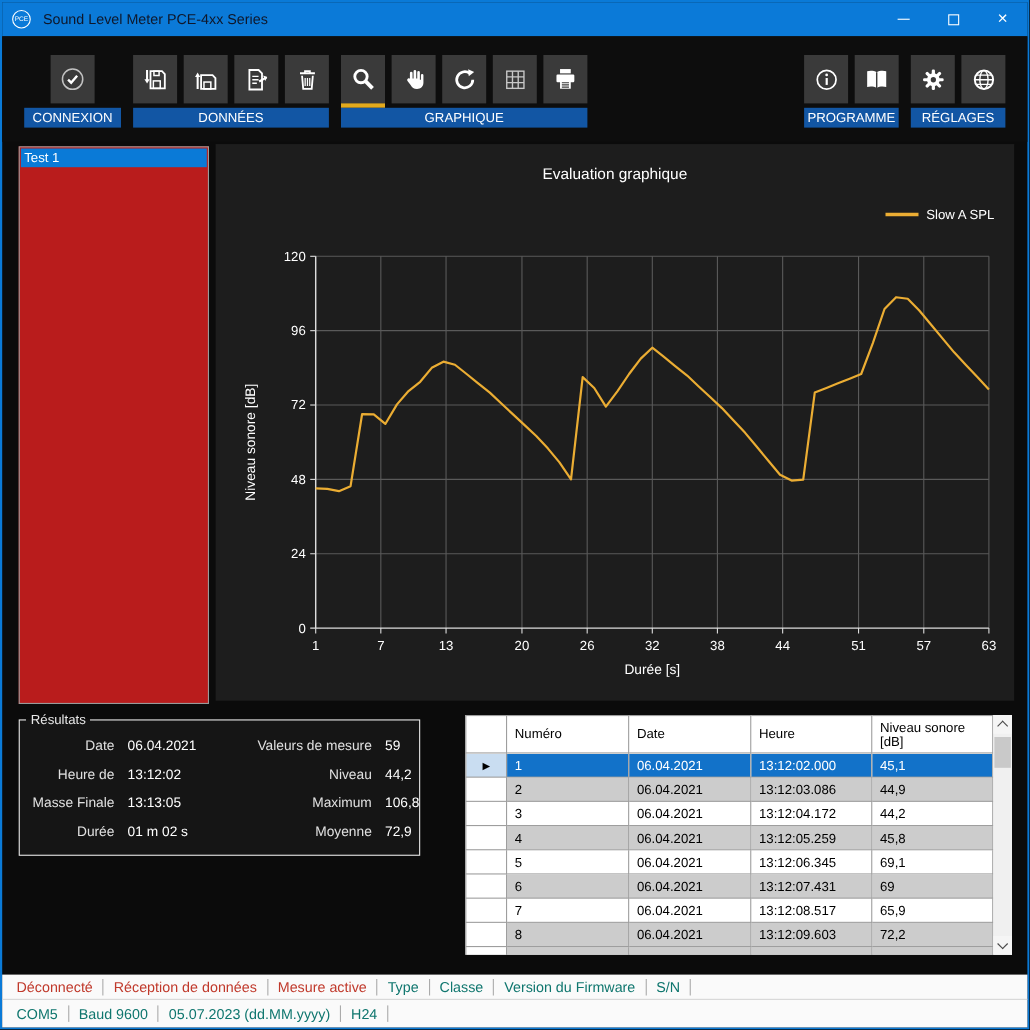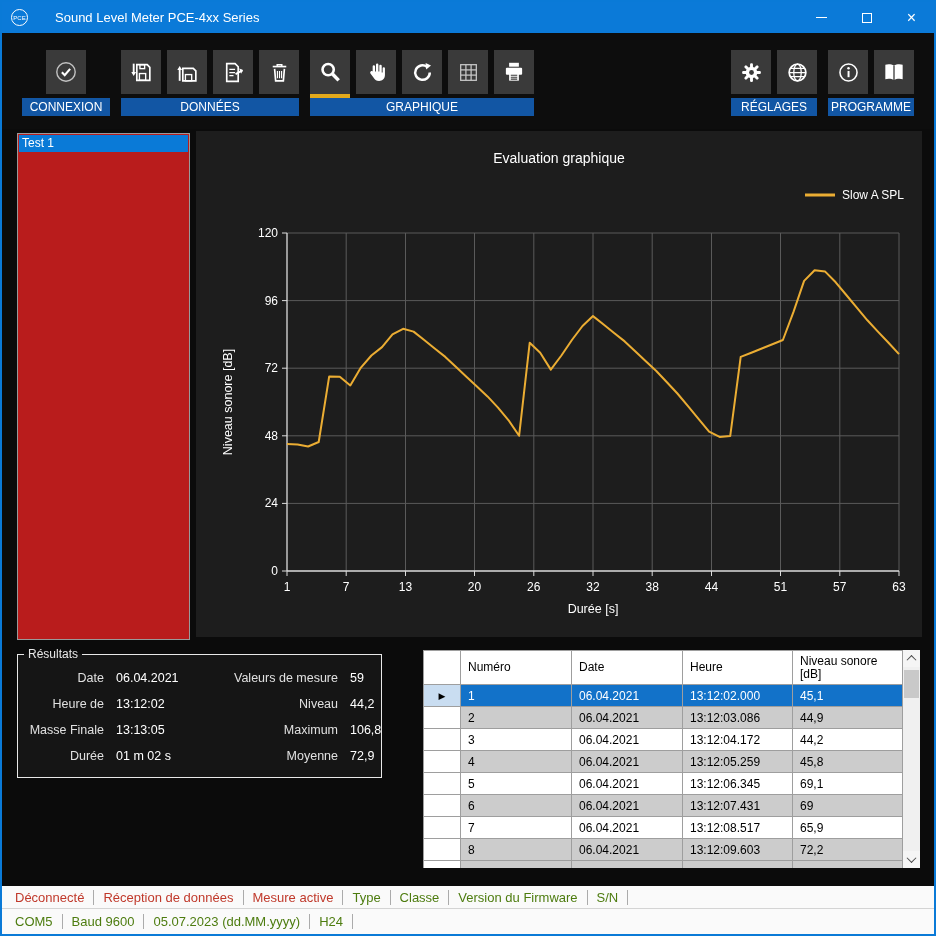--- a/index.html
+++ b/index.html
@@ -3,21 +3,21 @@
 <meta charset="utf-8">
 <style>
   * { box-sizing: border-box; margin: 0; padding: 0; }
   html,body { width:936px; height:936px; overflow:hidden; background:#000; }
   body { font-family:"Liberation Sans", sans-serif; }
   .window { position:relative; width:936px; height:936px; background:#0b0b0b; border:2px solid #0a7ad7; }
 
   
   .titlebar { position:absolute; left:0; top:0; right:0; height:31px; background:#0b7ad8; display:flex; align-items:center; padding-left:9px; }
   .app-logo { width:17px; height:17px; border:1px solid #fff; border-radius:50%; color:#fff; font-size:6px; display:flex; align-items:center; justify-content:center; letter-spacing:0; flex:none; }
-  .app-title { color:#ffffff; font-size:13px; margin-left:27px; flex:1; white-space:nowrap; }
+  .app-title { color:#0f172a; font-size:13px; margin-left:11px; flex:1; white-space:nowrap; }
   .win-controls { display:flex; height:31px; }
   .win-btn { width:45px; height:31px; display:flex; align-items:center; justify-content:center; background:transparent; border:none; cursor:default; }
   .glyph-min { width:11px; height:1px; background:#fff; }
   .glyph-max { width:10px; height:10px; border:1px solid #fff; }
   .glyph-close { color:#fff; font-size:16px; line-height:16px; }
 
   
   .toolbar { position:absolute; left:0; top:31px; right:0; height:96px; background:#0d0d0d; display:flex; justify-content:space-between; align-items:flex-start; padding:17px 20px 0 20px; }
   .tb-left, .tb-right { display:flex; gap:11px; }
   .tgroup { display:flex; flex-direction:column; }
@@ -63,21 +63,21 @@
   .sarrow.up { top:0; } .sarrow.down { bottom:0; }
   .chev { width:7px; height:7px; border-left:1.6px solid #4a4a4a; border-top:1.6px solid #4a4a4a; }
   .chev.up { transform:rotate(45deg) translate(1px,1px); }
   .chev.down { transform:rotate(225deg) translate(1px,1px); }
   .sthumb { position:absolute; left:1px; top:20px; width:15px; height:28px; background:#c9c9c9; }
 
   
   .sb { position:absolute; left:0; right:0; background:#fafafa; display:flex; align-items:center; padding-left:4px; }
   .sb1 { top:884px; height:23px; border-bottom:1px solid #d4d4d4; }
   .sb2 { top:907px; height:25px; }
-  .st { font-size:13px; color:#4d7c0f; padding:0 9px; border-right:1px solid #ababab; line-height:15px; white-space:nowrap; }
+  .st { font-size:13px; color:#0f766e; padding:0 9px; border-right:1px solid #ababab; line-height:15px; white-space:nowrap; }
   .st.alert { color:#c0392b; }
 </style>
 </head>
 <body>
 
 <div class="window">
 
   <div class="titlebar">
     <span class="app-logo">PCE</span>
     <span class="app-title">Sound Level Meter PCE-4xx Series</span>
@@ -188,58 +188,58 @@
         </div>
         <div class="glabel">GRAPHIQUE</div>
       </div>
     </div>
 
     <div class="tb-right">
       <div class="tgroup" style="width:86px">
         <div class="btnrow">
           <button class="tbtn">
             <svg width="25" height="25" viewBox="0 0 24 24">
+              <circle cx="12" cy="12" r="8.2" stroke="#fff" stroke-width="1.5" fill="none"></circle>
+              <rect x="11.1" y="10.5" width="1.9" height="6" fill="#fff"></rect>
+              <circle cx="12" cy="7.8" r="1.2" fill="#fff"></circle>
+            </svg>
+          </button>
+          <button class="tbtn">
+            <svg width="26" height="26" viewBox="0 0 24 24">
+              <path d="M12 6.2C9.8 4.8 6.4 4.6 4 5.4v13.2c2.4-.8 5.8-.6 8 .8 2.2-1.4 5.6-1.6 8-.8V5.4c-2.4-.8-5.8-.6-8 .8z" fill="#fff"></path>
+              <line x1="12" y1="6.2" x2="12" y2="19.4" stroke="#3a3a3a" stroke-width="1.2"></line>
+            </svg>
+          </button>
+        </div>
+        <div class="glabel">PROGRAMME</div>
+      </div>
+
+      <div class="tgroup" style="width:86px">
+        <div class="btnrow">
+          <button class="tbtn">
+            <svg width="25" height="25" viewBox="0 0 24 24">
               <g fill="#fff">
                 <rect x="10.6" y="3" width="2.8" height="18" rx="1.2"></rect>
                 <rect x="10.6" y="3" width="2.8" height="18" rx="1.2" transform="rotate(45 12 12)"></rect>
                 <rect x="10.6" y="3" width="2.8" height="18" rx="1.2" transform="rotate(90 12 12)"></rect>
                 <rect x="10.6" y="3" width="2.8" height="18" rx="1.2" transform="rotate(135 12 12)"></rect>
                 <circle cx="12" cy="12" r="5.6"></circle>
               </g>
               <circle cx="12" cy="12" r="2.3" fill="#3a3a3a"></circle>
             </svg>
           </button>
           <button class="tbtn">
             <svg width="25" height="25" viewBox="0 0 24 24">
               <circle cx="12" cy="12" r="8" stroke="#fff" stroke-width="1.7" fill="none"></circle>
               <ellipse cx="12" cy="12" rx="3.6" ry="8" stroke="#fff" stroke-width="1.2" fill="none"></ellipse>
               <path d="M4.2 12h15.6M5.5 8h13M5.5 16h13" stroke="#fff" stroke-width="1.2"></path>
             </svg>
           </button>
         </div>
         <div class="glabel">RÉGLAGES</div>
-      </div>
-
-      <div class="tgroup" style="width:86px">
-        <div class="btnrow">
-          <button class="tbtn">
-            <svg width="25" height="25" viewBox="0 0 24 24">
-              <circle cx="12" cy="12" r="8.2" stroke="#fff" stroke-width="1.5" fill="none"></circle>
-              <rect x="11.1" y="10.5" width="1.9" height="6" fill="#fff"></rect>
-              <circle cx="12" cy="7.8" r="1.2" fill="#fff"></circle>
-            </svg>
-          </button>
-          <button class="tbtn">
-            <svg width="26" height="26" viewBox="0 0 24 24">
-              <path d="M12 6.2C9.8 4.8 6.4 4.6 4 5.4v13.2c2.4-.8 5.8-.6 8 .8 2.2-1.4 5.6-1.6 8-.8V5.4c-2.4-.8-5.8-.6-8 .8z" fill="#fff"></path>
-              <line x1="12" y1="6.2" x2="12" y2="19.4" stroke="#3a3a3a" stroke-width="1.2"></line>
-            </svg>
-          </button>
-        </div>
-        <div class="glabel">PROGRAMME</div>
       </div>
     </div>
   </div>
 
   <div class="sidebar">
     <div class="side-item sel">Test 1</div>
   </div>
 
   <div class="chart-panel">
     <div id="chart"><svg width="726" height="506" viewBox="0 0 726 506">

